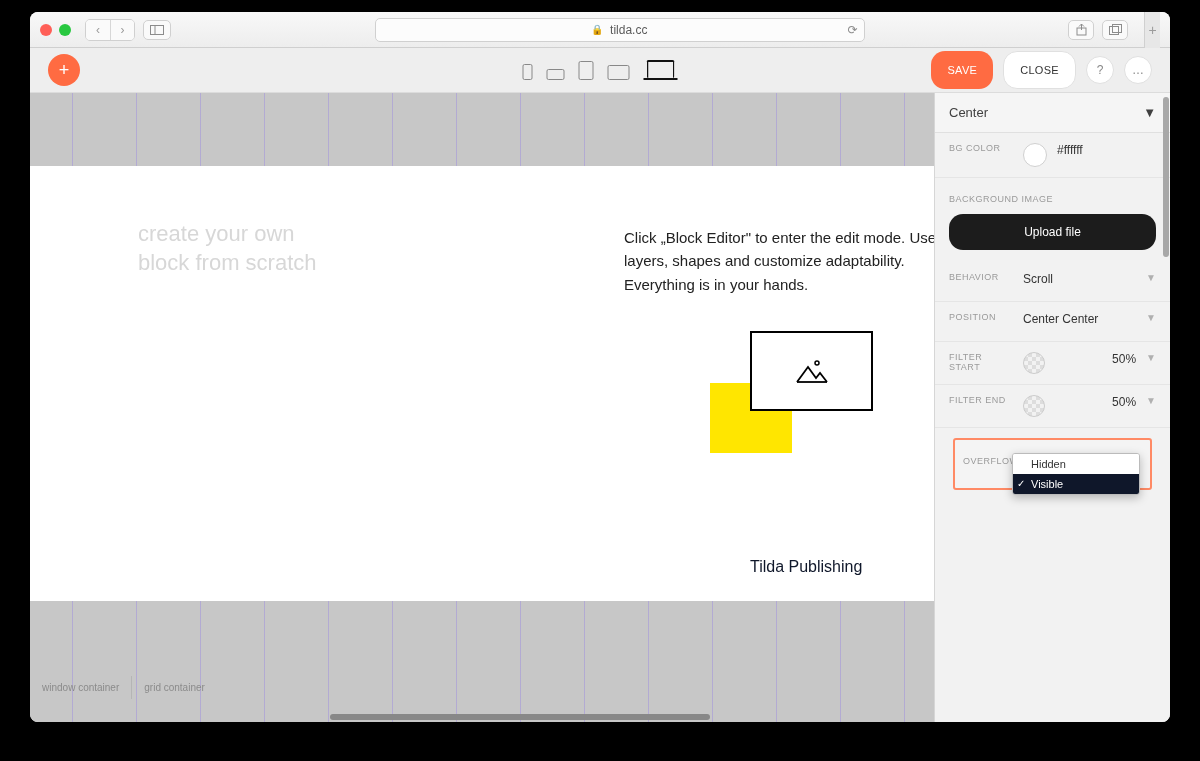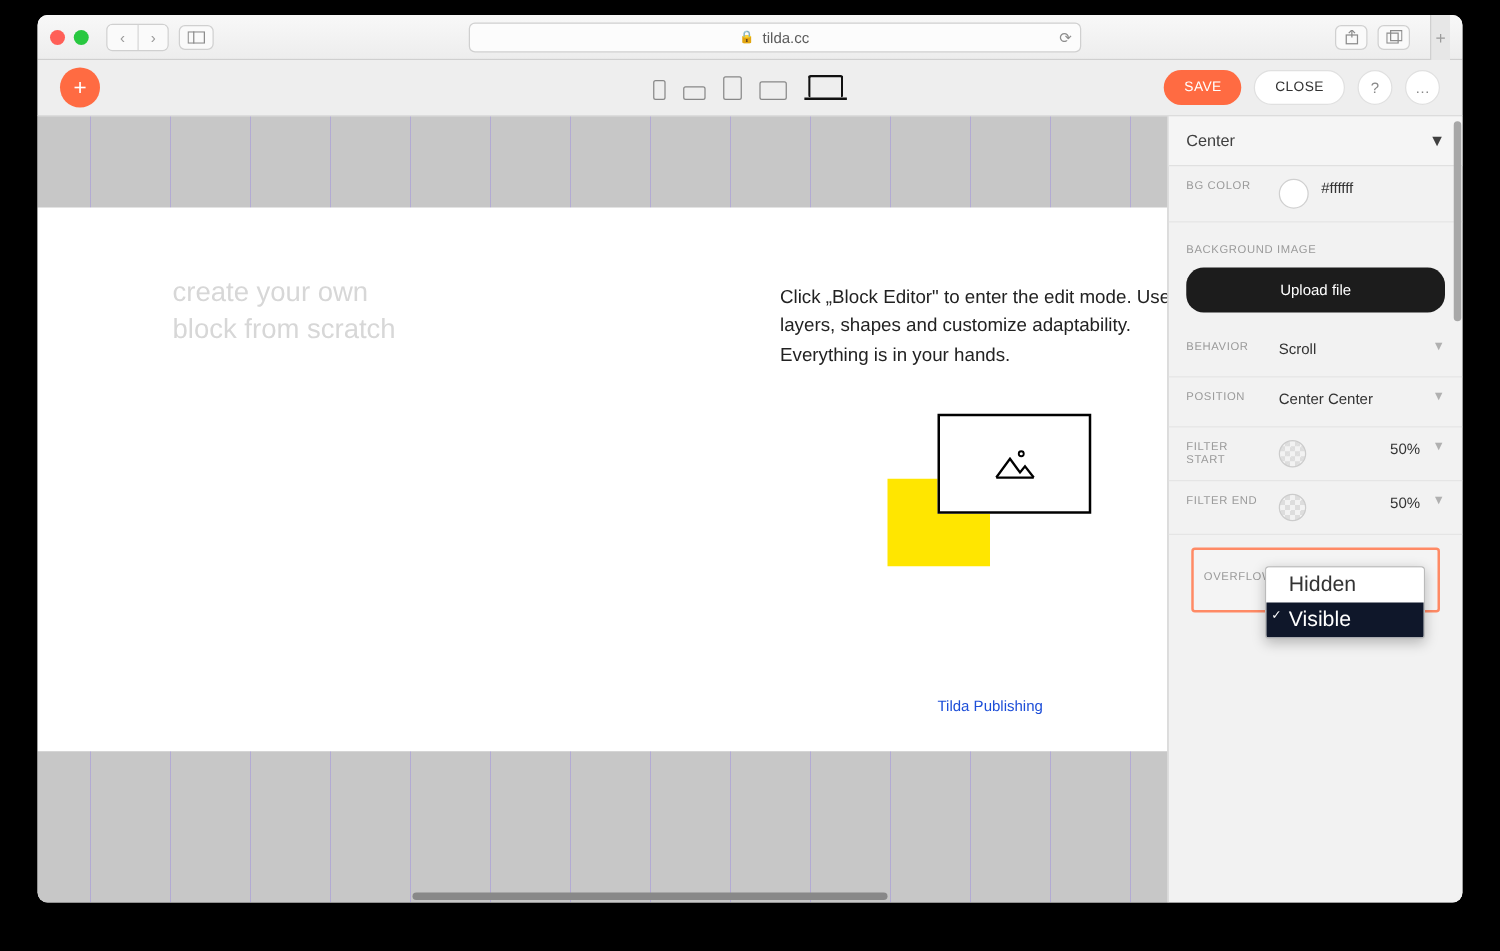--- a/index.html
+++ b/index.html
@@ -34,57 +34,57 @@
     display:flex; align-items:center; padding:0 18px; position:relative;
   }
   .plus-btn { width:32px; height:32px; border-radius:50%; background:#ff6b42; color:#fff; display:flex; align-items:center; justify-content:center; font-size:18px; font-weight:300;}
   .devices { position:absolute; left:50%; transform:translateX(-50%); display:flex; align-items:flex-end; gap:14px;}
   .dev { border:1.5px solid #888; border-radius:2px; }
   .dev.phone{width:10px;height:16px;} .dev.land{width:18px;height:11px;} .dev.tab{width:15px;height:19px;} .dev.tabl{width:22px;height:15px;}
   .dev.desk{width:28px;height:18px; border:2px solid #111; border-radius:2px; border-bottom-width:0;}
   .desk-wrap{display:flex;flex-direction:column;align-items:center;}
   .desk-base{width:34px;height:2px;background:#111;}
   .top-actions{ margin-left:auto; display:flex; gap:10px; align-items:center;}
-  .pill{ height:28px; border-radius:14px; padding:0 16px; display:flex; align-items:center; font-size:11px; font-weight:500; letter-spacing:.3px;}
+  .pill{ height:38px; border-radius:14px; padding:0 16px; display:flex; align-items:center; font-size:11px; font-weight:500; letter-spacing:.3px;}
   .pill.save{background:#ff6b42;color:#fff;}
   .pill.close{background:#fff;color:#333;border:1px solid #e0e0e0;}
   .circ{width:28px;height:28px;border-radius:50%;background:#fff;border:1px solid #e0e0e0;display:flex;align-items:center;justify-content:center;color:#888;font-size:12px;}
   
   .workspace{ flex:1; display:flex; position:relative; background:#c7c7c7; overflow:hidden;}
   .canvas-area{ flex:1; position:relative; overflow:hidden;}
   .grid-bg{ position:absolute; left:42px; right:0; top:0; bottom:0;
     background-image: repeating-linear-gradient(to right, rgba(107,70,255,0.22) 0, rgba(107,70,255,0.22) 1px, transparent 1px, transparent 64px);
   }
   .page{ position:absolute; left:0; top:73px; right:0; height:435px; background:#fff; }
   .content{ position:absolute; left:108px; top:85px; height:435px;}
   .hl{ font-size:68px; font-weight:900; letter-spacing:-1px; color:#111; line-height:1; font-family: Arial, Helvetica, sans-serif;}
   .sub{ margin-top:42px; font-size:22px; color:#d7d7d7; line-height:1.3; font-weight:400;}
   .desc{ position:absolute; left:594px; top:133px; width:320px; font-size:15px; color:#222; line-height:1.55;}
   .yellow{ position:absolute; left:680px; top:290px; width:82px; height:70px; background:#ffe600;}
   .imgbox{ position:absolute; left:720px; top:238px; width:123px; height:80px; border:2px solid #000; background:#fff; display:flex; align-items:center; justify-content:center;}
-  .credit{ position:absolute; left:720px; top:465px; font-size:12px; color:#1d4ed8;}
+  .credit{ position:absolute; left:720px; top:465px; font-size:16px; color:#0f172a;}
   .footer-label{ position:absolute; left:0; bottom:20px; height:30px; display:flex; align-items:center; gap:0;}
   .flabel{ font-size:10px; color:#8b8b8b; padding:6px 12px; border-right:1px solid #b5b5b5;}
   .flabel:last-child{border-right:none;}
   
   .panel{ width:236px; background:#f2f2f2; border-left:1px solid #d6d6d6; display:flex; flex-direction:column; font-size:11px; color:#555; position:relative;}
   .panel-row{ padding:10px 14px; display:flex; gap:10px; border-bottom:1px solid #e5e5e5; min-height:40px;}
   .panel-label{ font-size:9px; letter-spacing:.5px; color:#9a9a9a; text-transform:uppercase; width:64px; flex-shrink:0;}
   .panel-val{ flex:1; font-size:12px; color:#333;}
   .caret{ color:#b0b0b0; font-size:10px;}
   .hdr-sel{ padding:12px 14px; display:flex; align-items:center; justify-content:space-between; border-bottom:1px solid #e0e0e0; background:#f5f5f5;}
   .hdr-sel span{font-size:13px;color:#404040;}
   .swatch{ width:24px;height:24px;border-radius:50%;border:1px solid #d0d0d0;background:#fff;}
   .section-h{font-size:9px;letter-spacing:.5px;color:#9a9a9a;text-transform:uppercase;padding:16px 14px 10px;}
   .upload{ margin:0 14px 12px; height:36px; background:#1c1c1c; color:#fff; font-size:12px; display:flex; align-items:center; justify-content:center; border-radius:14px;}
   .checker{ width:22px;height:22px;border-radius:50%;border:1px solid #ccc;
     background-image: linear-gradient(45deg,#ddd 25%,transparent 25%),linear-gradient(-45deg,#ddd 25%,transparent 25%),linear-gradient(45deg,transparent 75%,#ddd 75%),linear-gradient(-45deg,transparent 75%,#ddd 75%);
     background-size:8px 8px; background-position:0 0,0 4px,4px -4px,-4px 0;}
   .overflow-box{ margin:10px 18px; border:2px solid #ff8a65; border-radius:3px; padding:16px 8px 22px; background:#f4f4f4; position:relative;}
-  .dropdown{ position:absolute; right:10px; top:13px; width:128px; background:#fff; border:1px solid #bbb; border-radius:3px; box-shadow:0 3px 10px rgba(0,0,0,.25); font-size:17px; overflow:hidden;}
+  .dropdown{ position:absolute; right:10px; top:13px; width:128px; background:#fff; border:1px solid #bbb; border-radius:3px; box-shadow:0 3px 10px rgba(0,0,0,.25); font-size:11px; overflow:hidden;}
   .dd-item{ padding:4px 8px 4px 18px; position:relative; color:#333; background:#fff;}
   .dd-item.sel{ background:#0f172a; color:#fff;}
   .dd-item.sel:before{content:"✓"; position:absolute; left:4px; font-size:10px;}
   .of-caret{ position:absolute; right:12px; top:20px; width:0;height:0;border-left:4px solid transparent;border-right:4px solid transparent;border-top:5px solid #ff6b42;}
   .scrollbar{ position:absolute; right:1px; top:4px; width:6px; height:160px; background:#a8a8a8; border-radius:3px;}
   .bottom-scroll{ position:absolute; bottom:2px; left:300px; width:380px; height:6px; border-radius:3px; background:#888;}
   svg{display:block;}
 </style>
 </head>
 <body>
@@ -165,20 +165,24 @@
       <div class="desc">Click „Block Editor" to enter the edit mode. Use layers, shapes and customize adaptability. Everything is in your hands.</div>
       <div class="yellow"></div>
       <div class="imgbox">
         <svg width="34" height="26">
           <circle cx="22" cy="5" r="2" fill="none" stroke="#000" stroke-width="1.5"></circle>
           <polyline points="2,24 13,9 21,20 25,15 32,24" fill="none" stroke="#000" stroke-width="1.8"></polyline>
           <line x1="2" y1="24" x2="32" y2="24" stroke="#000" stroke-width="1.8"></line>
         </svg>
       </div>
       <div class="credit">Tilda Publishing</div>
+      <div class="footer-label">
+        <div class="flabel">window container</div>
+        <div class="flabel">grid container</div>
+      </div>
     </div>
 
     <div class="panel">
       <div class="scrollbar"></div>
 
       <div class="hdr-sel">
         <span>Center</span>
         <span class="caret">▼</span>
       </div>
 

